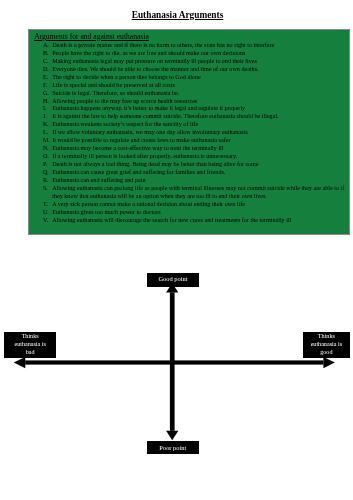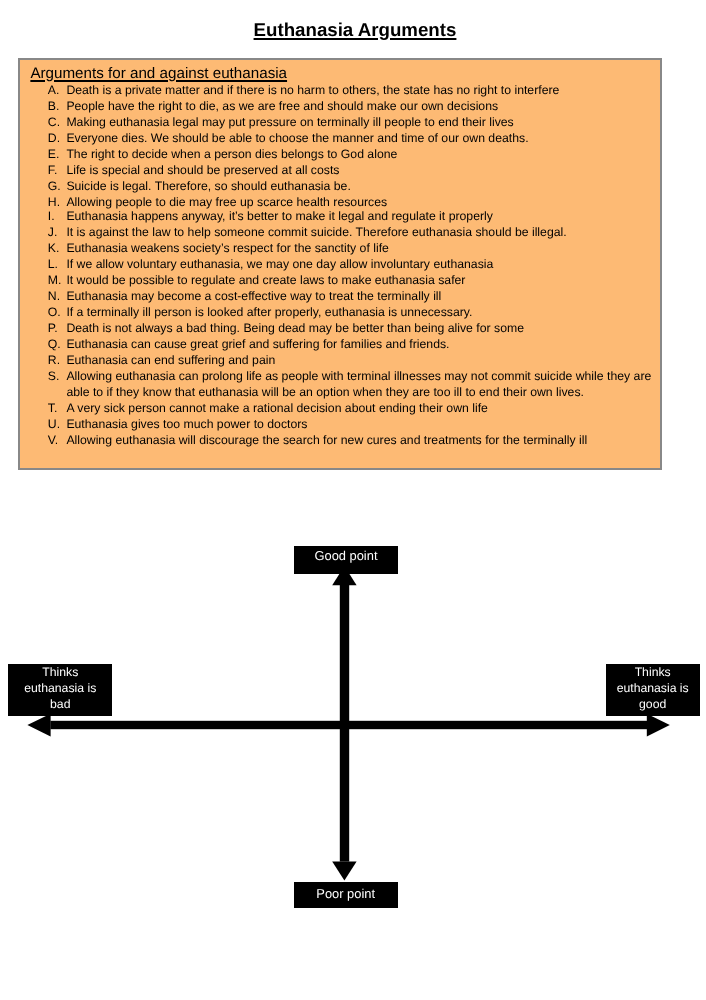--- a/index.html
+++ b/index.html
@@ -4,41 +4,41 @@
 <style>
   html, body { margin:0; padding:0; }
   body {
     width:353px; height:500px;
     -webkit-font-smoothing:antialiased;
     background:#ffffff;
     font-family:"Liberation Sans", sans-serif;
     overflow:hidden;
     position:relative;
   }
-  #page { position:relative; width:353px; height:500px; filter:blur(0px); }
+  #page { position:relative; width:353px; height:500px; filter:blur(0px);font-family:Liberation Serif, serif; }
 
 
   .doc-title {
     filter:blur(0px);
     position:absolute;
     left:0; top:9.55px; width:355px;
     text-align:center;
     font-size:9.35px;
     font-weight:bold;
     color:#000;
   }
   .doc-title span { text-decoration:underline; text-underline-offset:1.2px; text-decoration-thickness:0.8px; }
 
   .arg-box {
     position:absolute;
-    left:9px; top:29.2px;
+    left:28px; top:29.2px;
     width:321.5px; height:205.8px;
     border:0.8px solid #888;
     box-sizing:border-box;
-    background:#fdba74;
+    background:#15803d;
   }
   .arg-heading {
     filter:blur(0px);
     position:absolute;
     left:5.2px; top:1.6px;
     font-size:7.6px;
     color:#000;
   }
   .arg-heading span { text-decoration:underline; }
 

